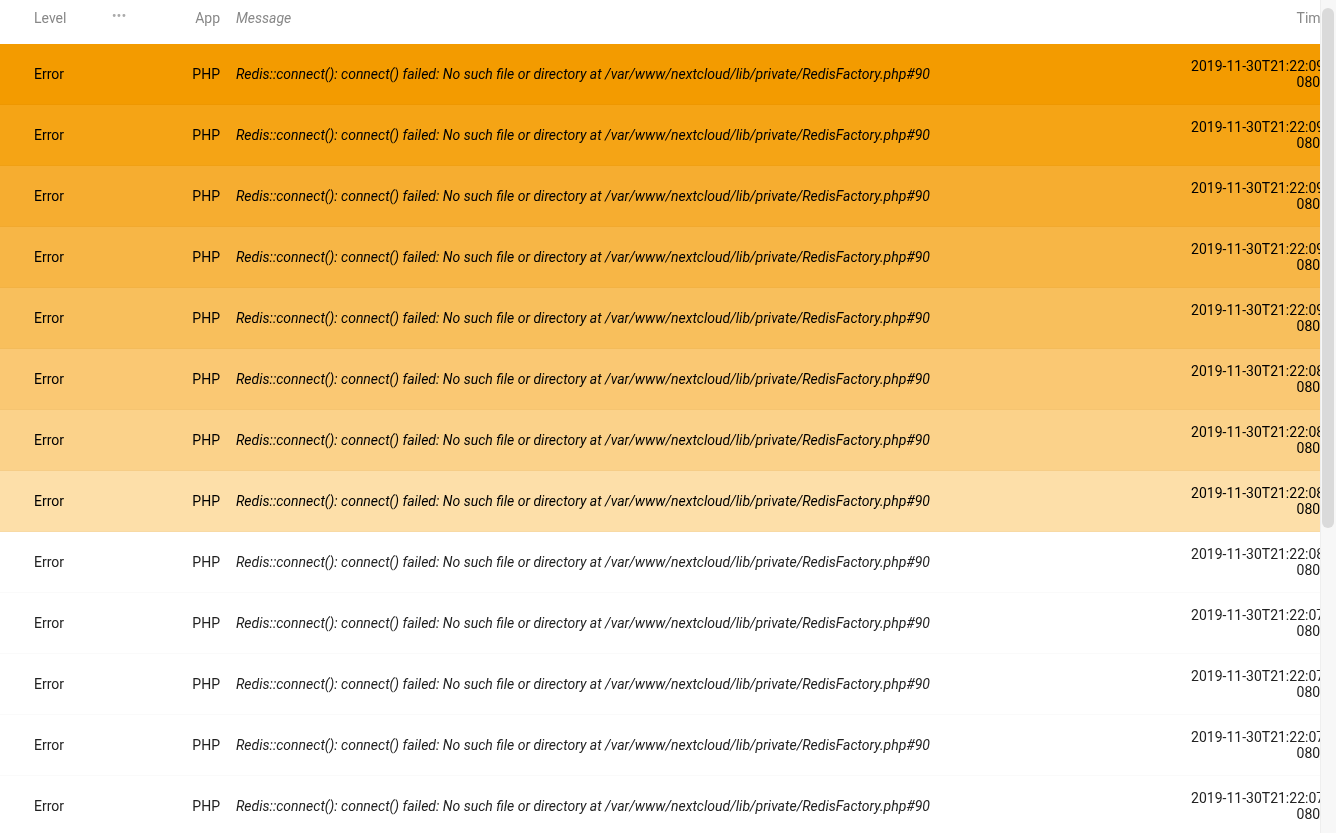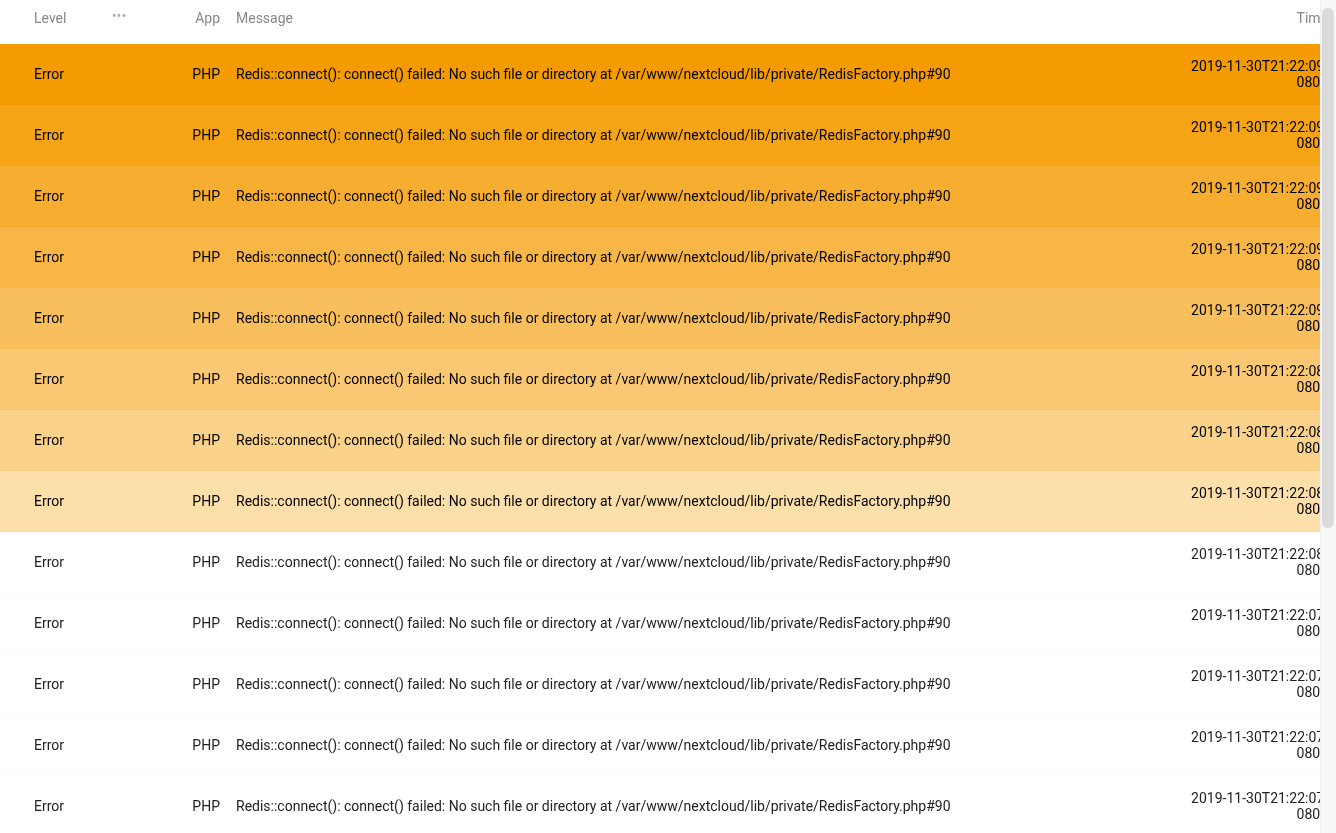--- a/index.html
+++ b/index.html
@@ -43,21 +43,21 @@
     .data-cell {
       display: table-cell;
       padding: 14px 8px;
       vertical-align: middle;
       font-size: 14px;
     }
     .col-indicator { width: 12px; padding: 0 !important; }
     .col-level { width: 92px; padding-left: 22px !important; }
     .col-more { width: 26px; }
     .col-app { width: 98px; text-align: right; }
-    .col-message { width: auto; }
+    .col-message { width: auto; font-style: italic; }
     .col-time { width: 180px; text-align: right !important; }
 
     .indicator-bar {
       width: 9px;
       height: 100%;
     }
     .dots-icon {
       display: inline-block;
       letter-spacing: 0.5px;
       color: #aaa;

